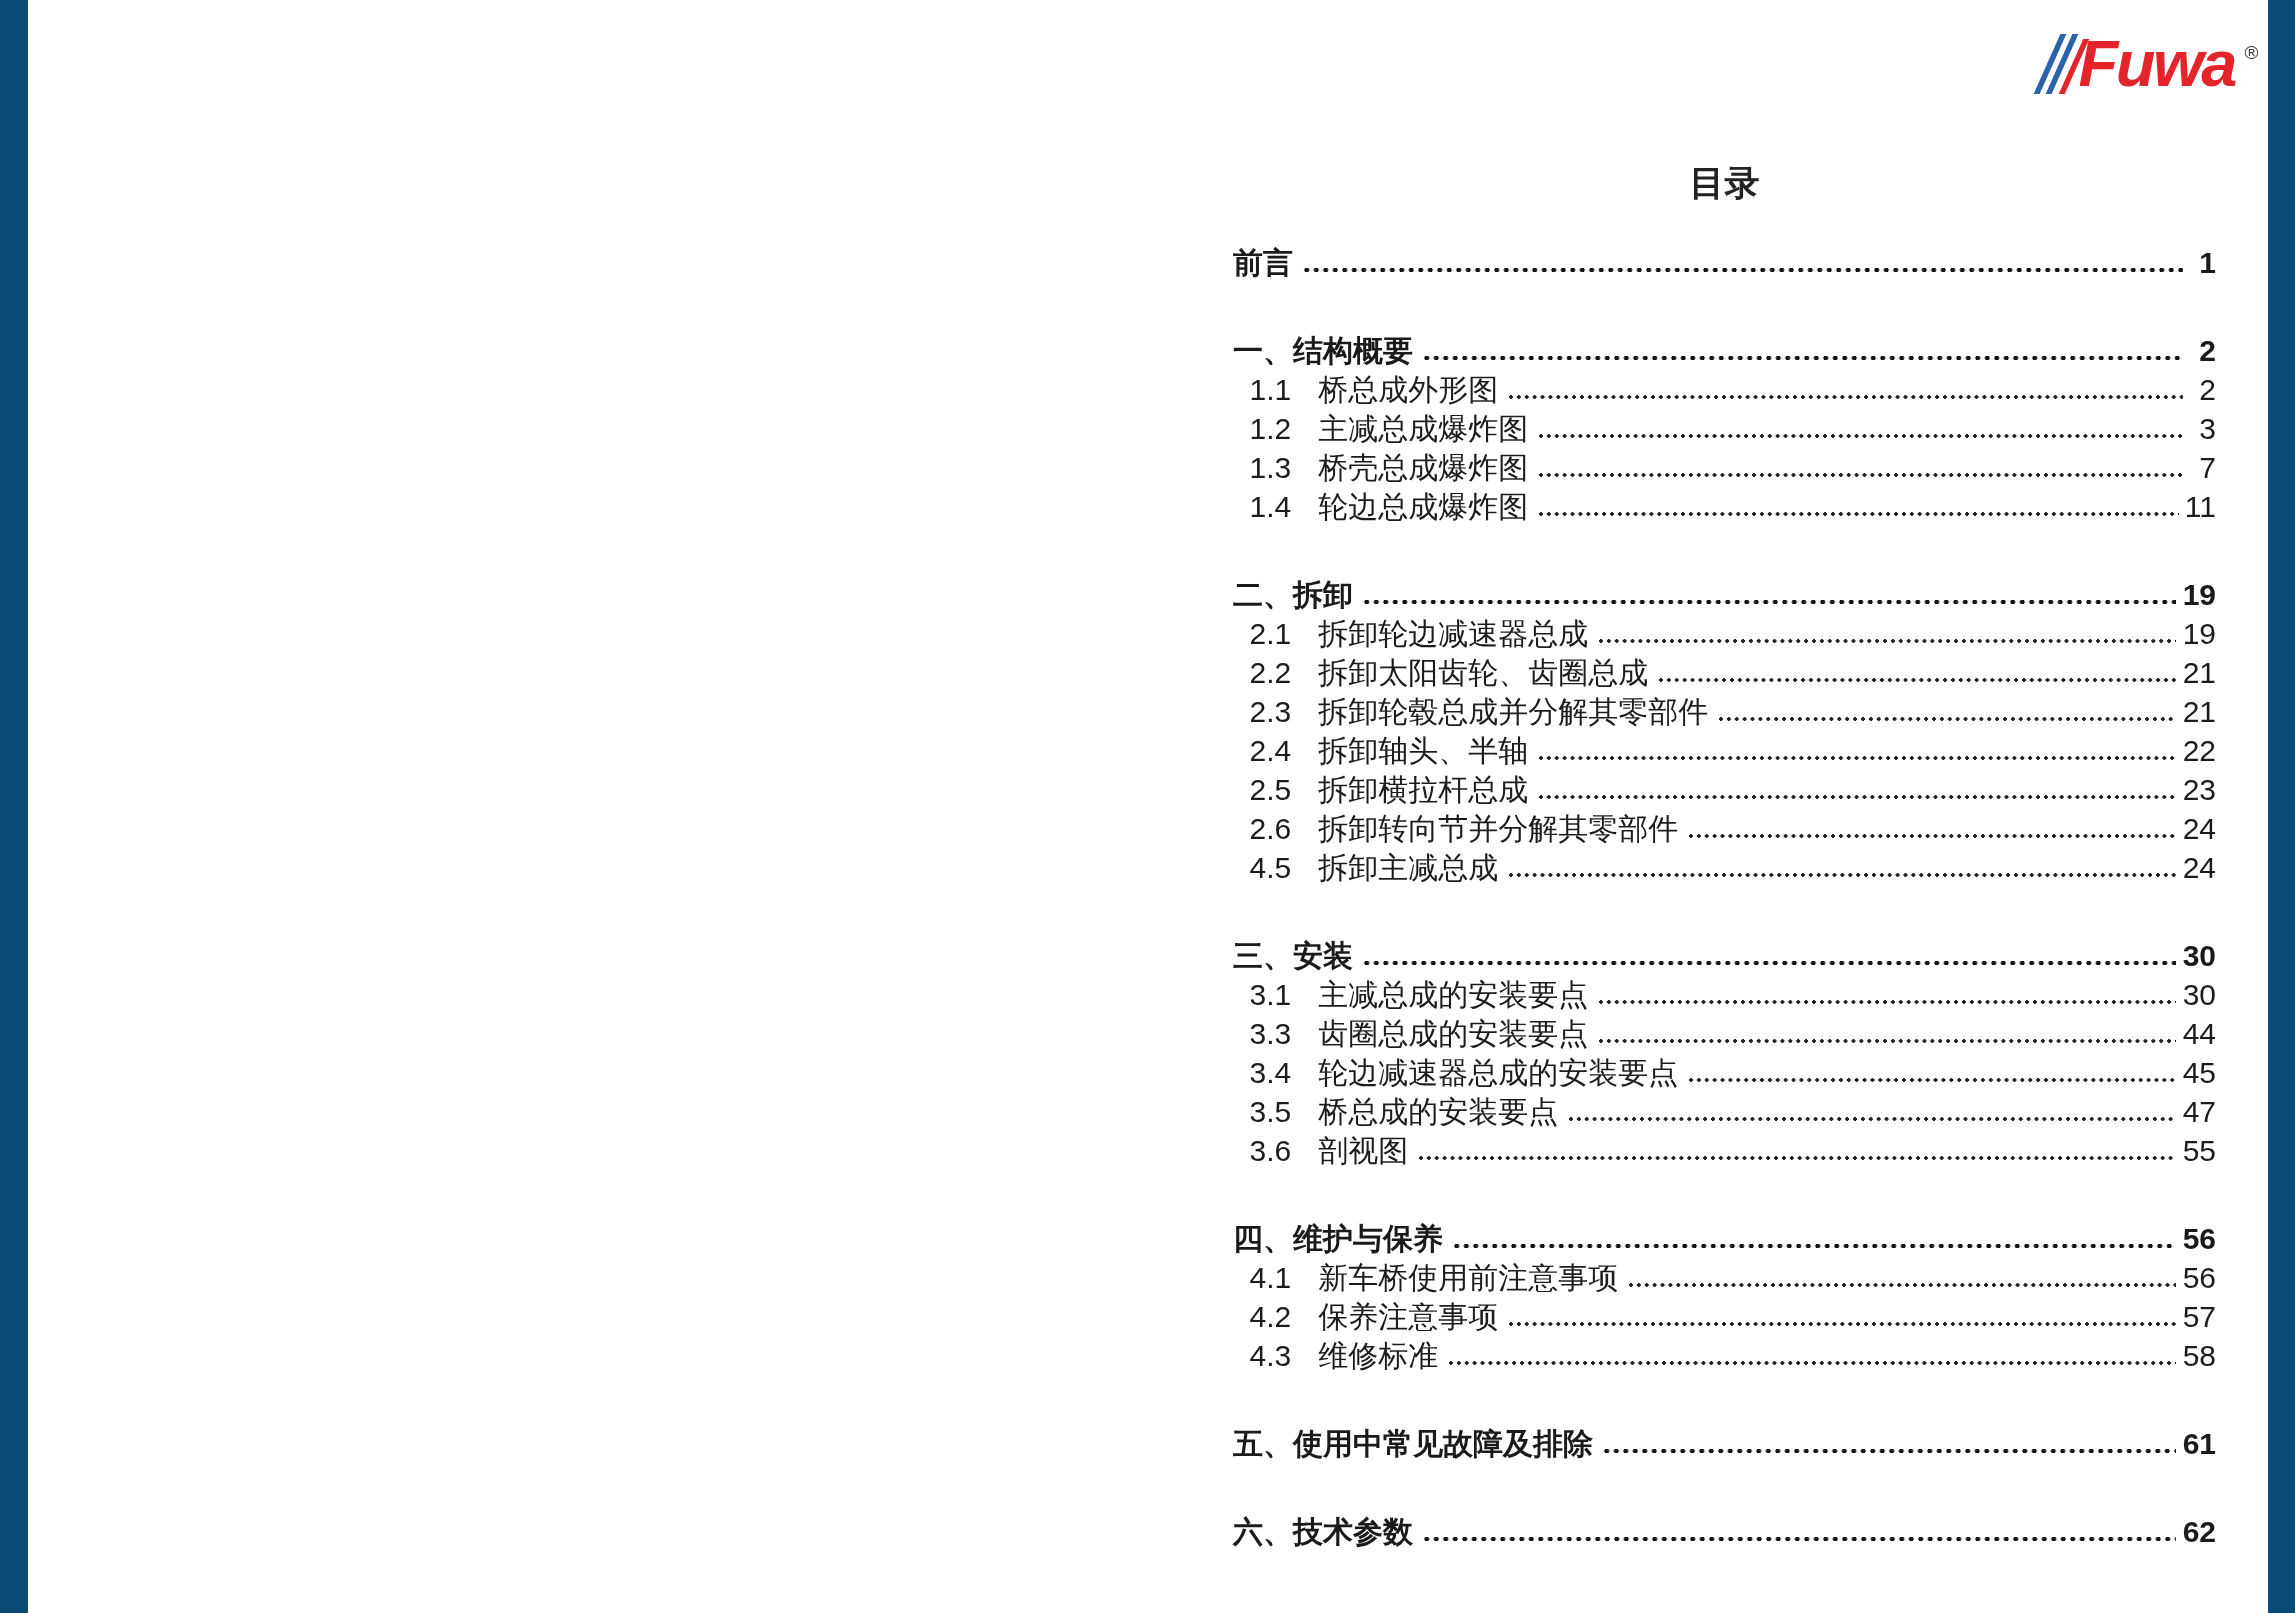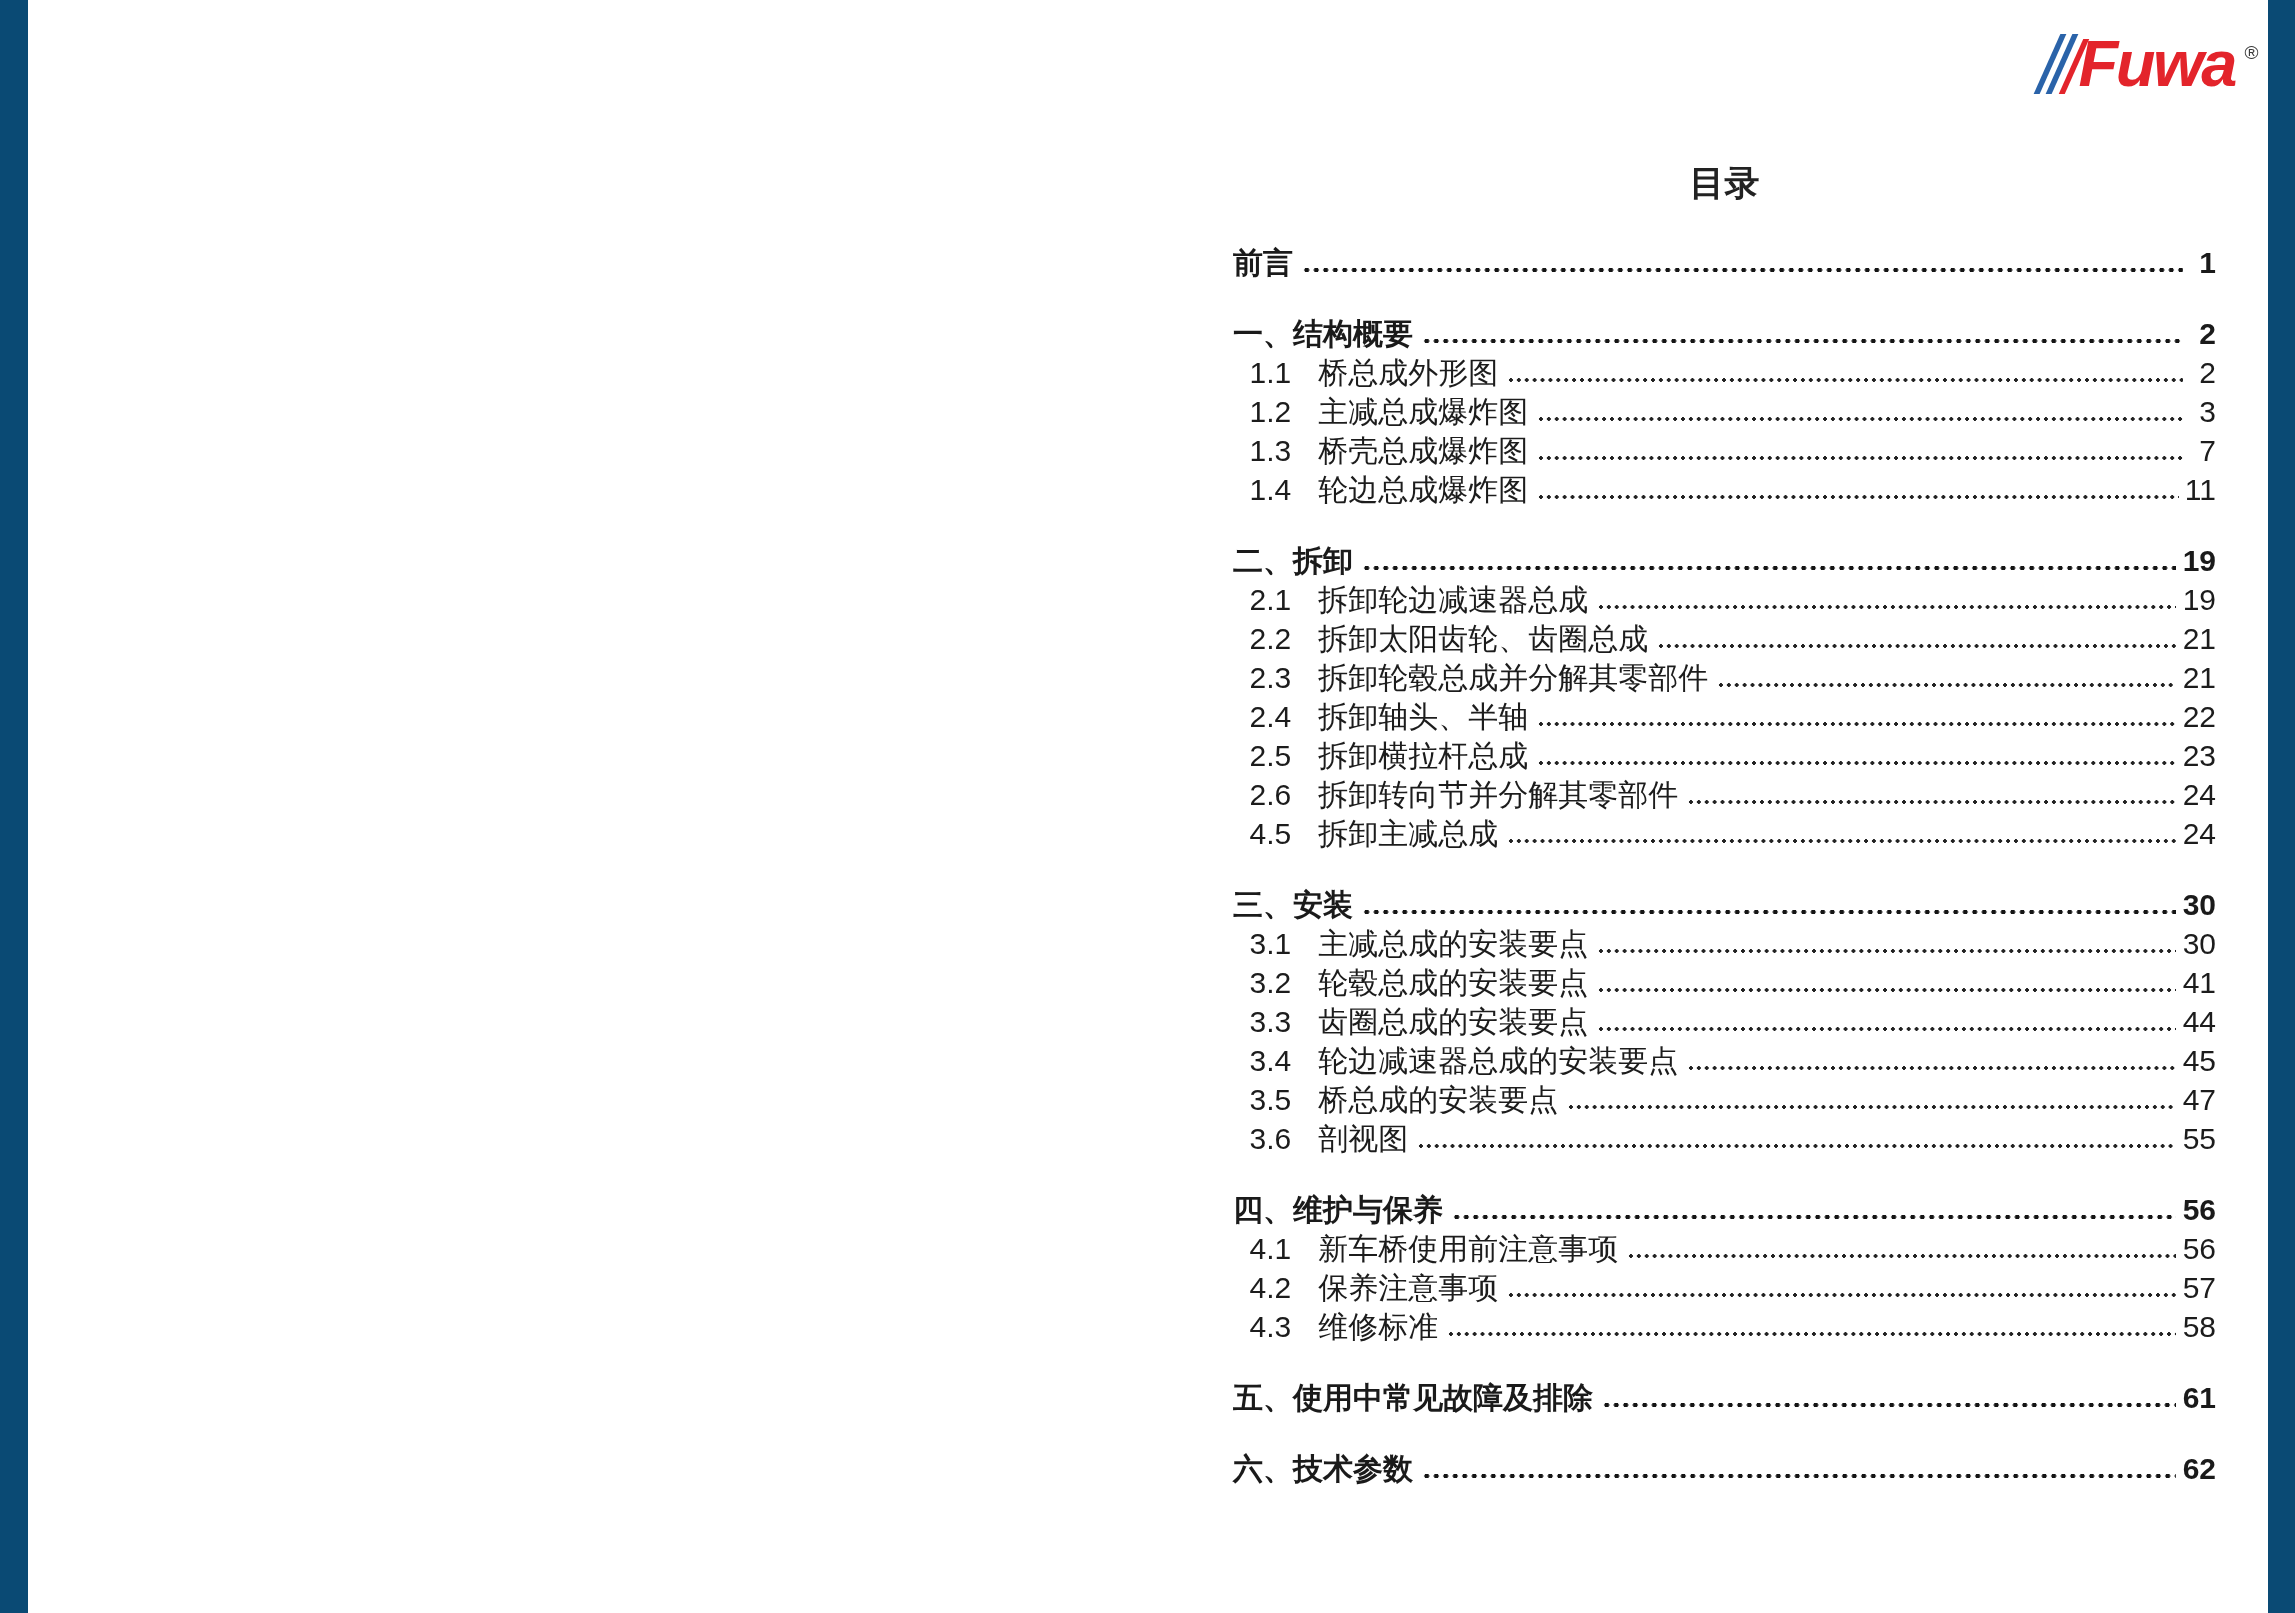--- a/index.html
+++ b/index.html
@@ -18,21 +18,21 @@
              letter-spacing:-2.4px;color:#e3242b;font-family:"Liberation Sans",sans-serif;}
   .logo .reg{position:absolute;right:-23.6px;top:14px;font-size:19px;font-weight:400;
              color:#3a3a3a;font-style:normal;}
 
   
   .toc{position:absolute;left:1233px;top:16px;width:983px;}
   .toc-title{margin:148px 0 0 0;text-align:center;font-size:35px;line-height:39px;
              font-weight:700;color:#222;font-family:"Liberation Serif","DejaVu Serif",serif;}
   .toc-list{margin:0;}
   .row{display:flex;height:28px;margin-top:11px;font-size:30px;line-height:28px;}
-  .toc-list .row.lvl1{font-weight:700;margin-top:43px;color:#1a1a1a;}
+  .toc-list .row.lvl1{font-weight:700;margin-top:60px;color:#1a1a1a;}
   .toc-list .row:first-child{margin-top:46px;}
   .row.lvl2{padding-left:16.5px;}
   .row .num{margin-right:27px;white-space:nowrap;}
   .row .label{white-space:nowrap;}
   .leader{flex:1;align-self:flex-end;height:6.3px;margin:0 6.3px 3.9px 8.7px;
           background-image:radial-gradient(circle,#222 1.7px,transparent 2px);
           background-size:7.9px 6.3px;background-position:0 50%;background-repeat:repeat-x;}
   .lvl1 .leader{background-image:radial-gradient(circle,#141414 2.3px,transparent 2.6px);
           background-size:9.5px 6.3px;}
   .pagenum{min-width:27px;text-align:right;white-space:nowrap;}
@@ -142,26 +142,20 @@
           <span class="leader"></span>
           <span class="pagenum">30</span>
         </div>
         <div class="row lvl2">
           <span class="num">3.1</span>
           <span class="label">主减总成的安装要点</span>
           <span class="leader"></span>
           <span class="pagenum">30</span>
         </div>
         <div class="row lvl2">
-          <span class="num">3.2</span>
-          <span class="label">轮毂总成的安装要点</span>
-          <span class="leader"></span>
-          <span class="pagenum">41</span>
-        </div>
-        <div class="row lvl2">
           <span class="num">3.3</span>
           <span class="label">齿圈总成的安装要点</span>
           <span class="leader"></span>
           <span class="pagenum">44</span>
         </div>
         <div class="row lvl2">
           <span class="num">3.4</span>
           <span class="label">轮边减速器总成的安装要点</span>
           <span class="leader"></span>
           <span class="pagenum">45</span>

